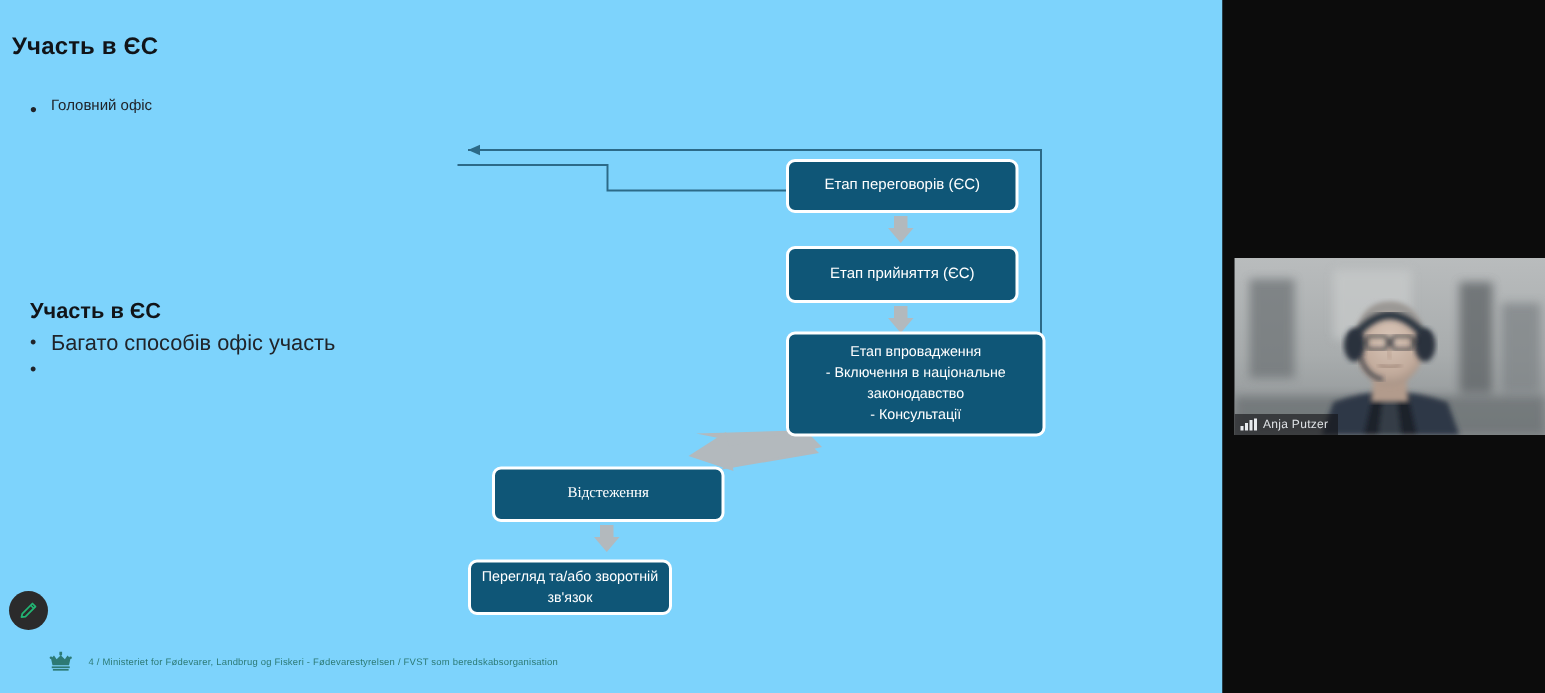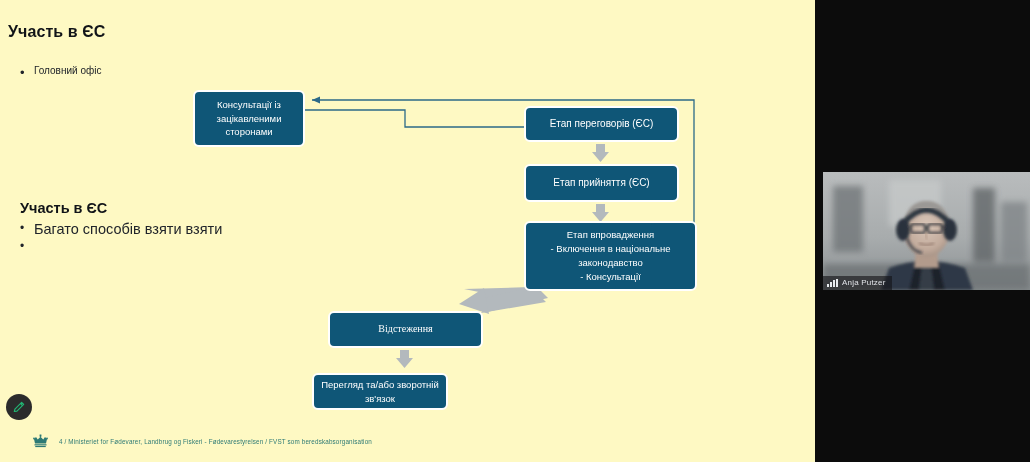--- a/index.html
+++ b/index.html
@@ -12,21 +12,21 @@
   #screen {
     position: relative;
     width: 1030px; height: 462px;
     background: #0c0c0c;
   }
 
   
   #slide {
     position: absolute; left: 0; top: 0;
     width: 815px; height: 462px;
-    background: #fef9c3;
+    background: #7dd3fc;
   }
 
   .slide-title {
     position: absolute;
     left: 8px; top: 23px;
     font-size: 16px;
     font-weight: bold;
     color: #111418;
     letter-spacing: .1px;
   }
@@ -164,21 +164,21 @@
 
     <div class="bullet-row" id="bullet-main">
       <span class="bullet-dot">•</span>
       <span class="bullet-text">Головний офіс</span>
     </div>
 
     <div class="sub-title">Участь в ЄС</div>
 
     <div class="bullet-row" id="bullet-ways">
       <span class="bullet-dot">•</span>
-      <span class="bullet-text">Багато способів взяти взяти</span>
+      <span class="bullet-text">Багато способів офіс участь</span>
     </div>
     <div class="bullet-row" id="bullet-deep">
       <span class="bullet-dot">•</span>
     </div>
 
     <svg id="connectors" viewBox="0 0 815 462" xmlns="http://www.w3.org/2000/svg">
 
       <path d="M679 272 L694 272 L694 100 L312 100" fill="none" stroke="#2c6a88" stroke-width="1.3"></path>
       <polygon points="312,100 320,96.5 320,103.5" fill="#2c6a88"></polygon>
 
@@ -201,27 +201,20 @@
 
       <g fill="#b3b9bd">
         <polygon points="531,287 546,302 481,313 489,304 474,301 479,292 464,289"></polygon>
       </g>
       <g fill="#b3b9bd">
         <path d="M536 286 L548 298 L487 312 L475 300 Z"></path>
         <polygon points="484,288 489,314 459,304"></polygon>
       </g>
     </svg>
 
-    <div class="flow-box" id="box-consult">
-      <span>
-        <span class="ln">Консультації із</span>
-        <span class="ln">зацікавленими</span>
-        <span class="ln">сторонами</span>
-      </span>
-    </div>
 
     <div class="flow-box big" id="box-adopt">
       <span>Етап прийняття (ЄС)</span>
     </div>
 
     <div class="flow-box big" id="box-negot">
       <span>Етап переговорів (ЄС)</span>
     </div>
 
     <div class="flow-box" id="box-impl">

